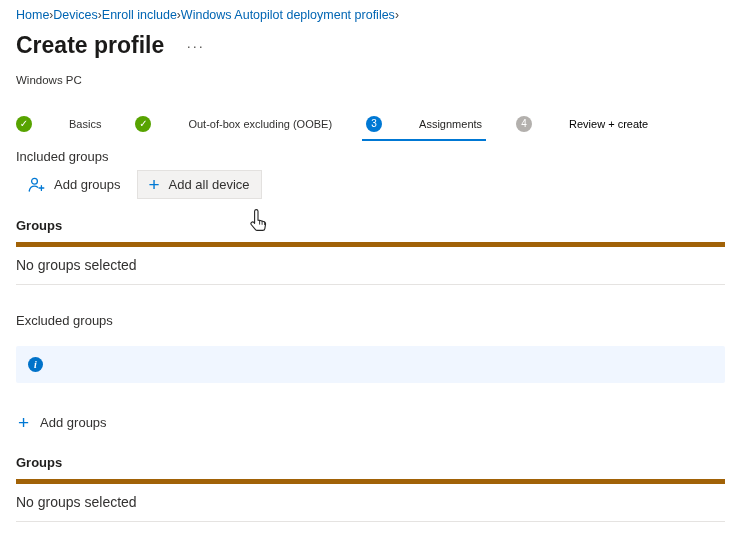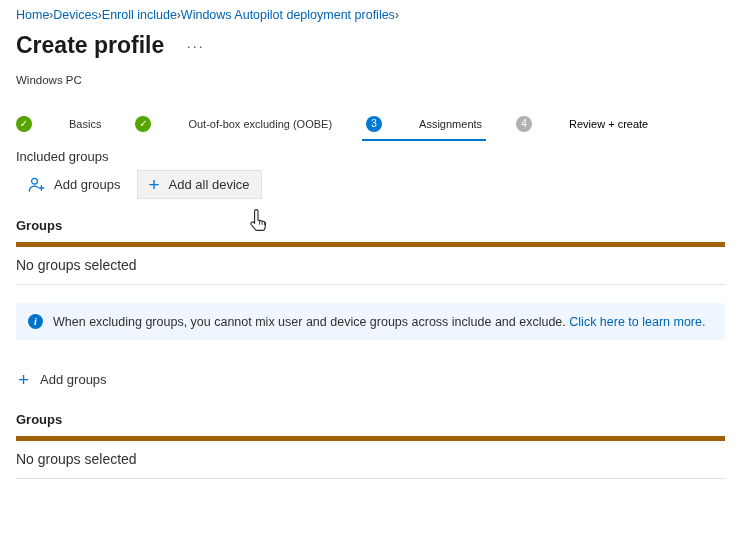--- a/index.html
+++ b/index.html
@@ -124,27 +124,24 @@
       <span class="plus">+</span>
       <span>Add all device</span>
     </button>
   </div>
 
   <div class="table">
     <div class="thead">Groups</div>
     <div class="trow">No groups selected</div>
   </div>
 
+  <div class="section-title excluded">Excluded groups</div>
 
   <div class="info-banner">
     <span class="info-icon">i</span>
-    <span class="info-text">
-      <span>When excluding groups, you cannot mix user and device groups across include and exclude.</span>
-      <a class="link">Click here to learn more.</a>
-    </span>
   </div>
 
   <button class="add-btn">
     <span class="plus">+</span>
     <span>Add groups</span>
   </button>
 
   <div class="table">
     <div class="thead">Groups</div>
     <div class="trow">No groups selected</div>

